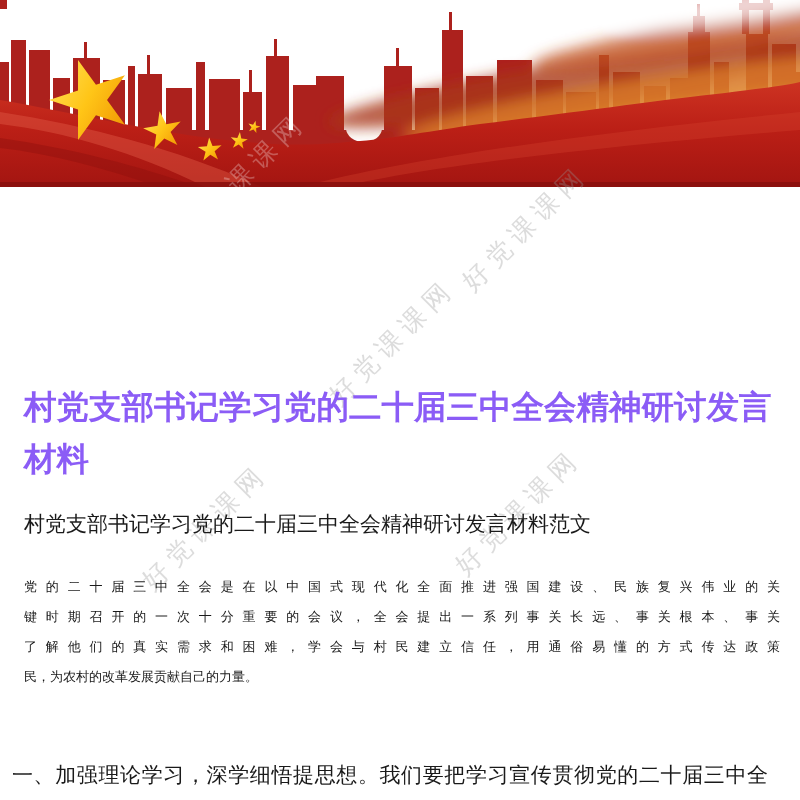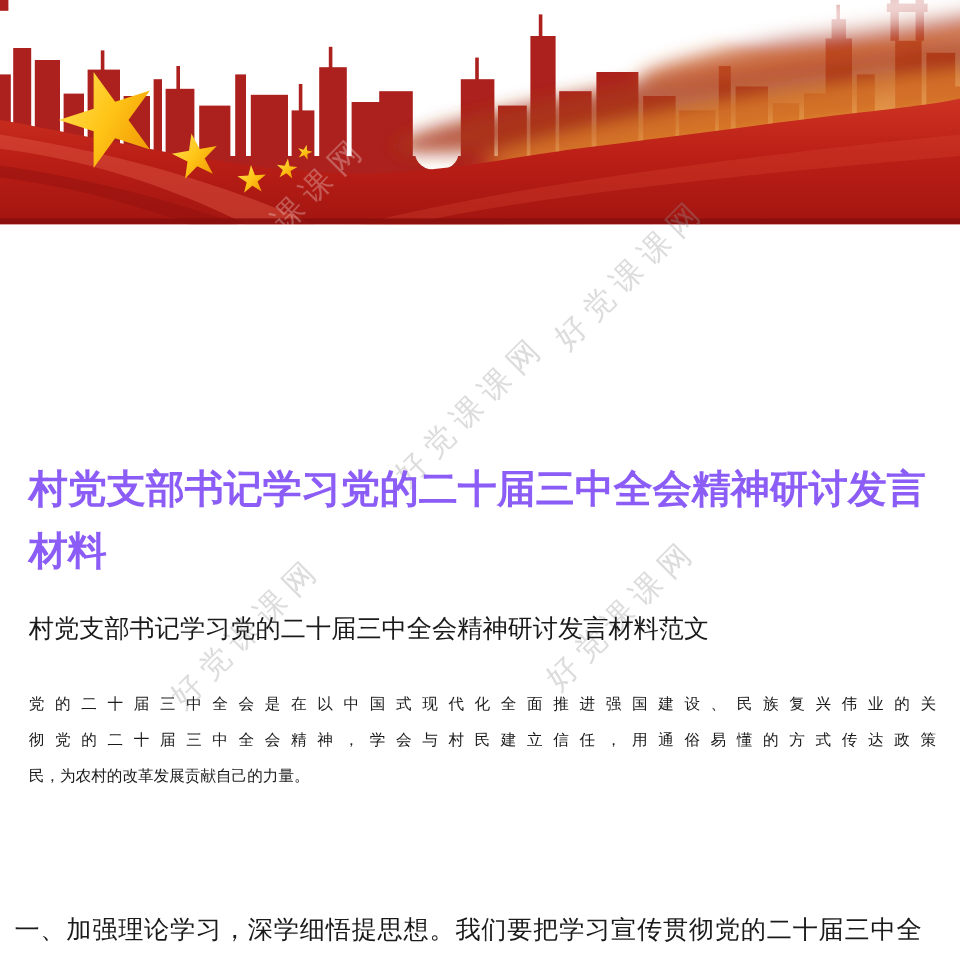--- a/index.html
+++ b/index.html
@@ -192,19 +192,20 @@
   <div class="wm wm-c">好党课课网</div>
   <div class="wm wm-d">好党课课网</div>
   <div class="wm wm-e">好党课课网</div>
 
   <div class="doc-title">村党支部书记学习党的二十届三中全会精神研讨发言材料</div>
 
   <div class="doc-subtitle">村党支部书记学习党的二十届三中全会精神研讨发言材料范文</div>
 
   <div class="doc-body">
     <div class="body-line">党的二十届三中全会是在以中国式现代化全面推进强国建设、民族复兴伟业的关</div>
-    <div class="body-line">彻党的二十届三中全会精神，学会与村民建立信任，用通俗易懂的方式传达政策</div>
+    <div class="body-line">键时期召开的一次十分重要的会议，全会提出一系列事关长远、事关根本、事关</div>
+    <div class="body-line">了解他们的真实需求和困难，学会与村民建立信任，用通俗易懂的方式传达政策</div>
     <div class="body-line no-stretch">民，为农村的改革发展贡献自己的力量。</div>
   </div>
 
   <div class="next-para">一、加强理论学习，深学细悟提思想。我们要把学习宣传贯彻党的二十届三中全</div>
 
 </div>
 
 </body></html>

